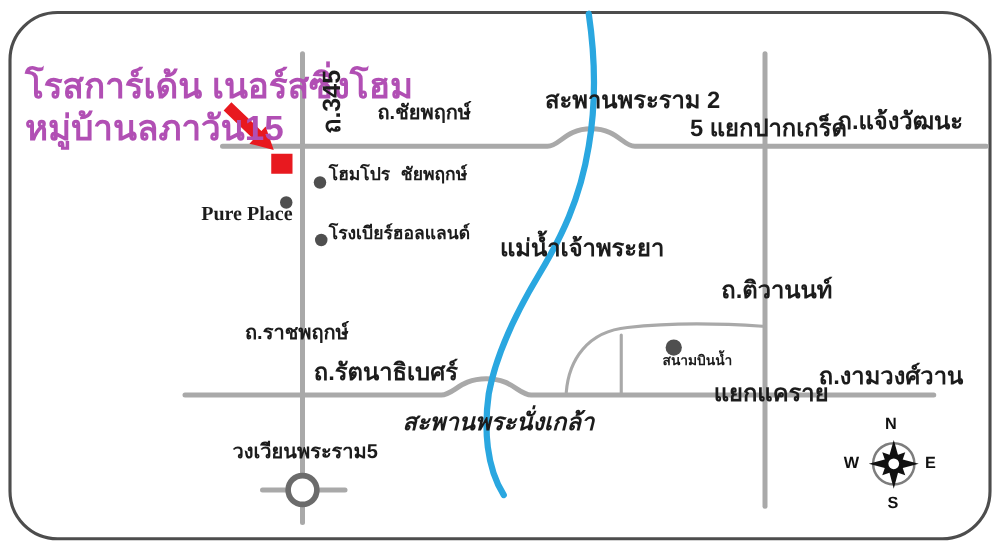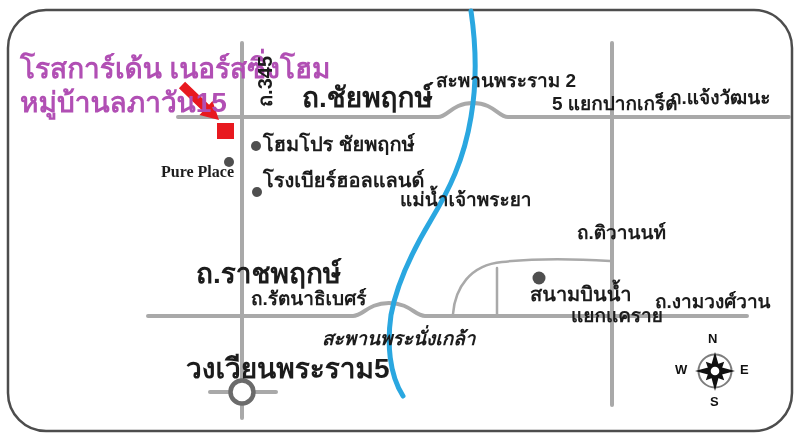--- a/index.html
+++ b/index.html
@@ -5,24 +5,24 @@
   html,body{margin:0;padding:0;background:#ffffff;}
   #stage{
     position:relative;width:800px;height:442px;background:#ffffff;overflow:hidden;
     font-family:"Liberation Sans","DejaVu Sans",sans-serif;
   }
   #map-svg{position:absolute;left:0;top:0;}
   .lbl{
     position:absolute;white-space:nowrap;color:#1c1c1c;font-weight:bold;
     line-height:1.15;letter-spacing:0px;
   }
-  .lbl.s20{font-size:28px;}
+  .lbl.s20{font-size:16px;}
   .lbl.s19{font-size:19px;}
-  .lbl.s18{font-size:20px;}
-  .lbl.s17{font-size:20px;}
+  .lbl.s18{font-size:14px;font-family:Liberation Mono, monospace;}
+  .lbl.s17{font-size:11px;}
   .title-lbl{
     position:absolute;left:20px;top:52px;color:#b14fb4;font-weight:bold;
     font-size:28px;line-height:1.22;white-space:nowrap;
   }
   .rot90{
     position:absolute;left:249px;top:107px;font-size:20px;font-weight:bold;color:#1c1c1c;
     transform:rotate(-90deg);transform-origin:0 0;white-space:nowrap;
   }
   .serif{font-family:"Liberation Serif","DejaVu Serif",serif;font-weight:bold;font-size:16px;}
   .compass-letter{position:absolute;font-size:13px;font-weight:bold;color:#111;}
@@ -73,21 +73,21 @@
   </div>
 
   <div class="rot90">ถ.345</div>
 
   <div class="lbl s20" style="left:302px;top:82px;">ถ.ชัยพฤกษ์</div>
   <div class="lbl s19" style="left:436px;top:70px;">สะพานพระราม 2</div>
   <div class="lbl s19" style="left:552px;top:93px;">5 แยกปากเกร็ด</div>
   <div class="lbl s19" style="left:670px;top:87px;">ถ.แจ้งวัฒนะ</div>
   <div class="lbl s18" style="left:263px;top:133px;">โฮมโปร ชัยพฤกษ์</div>
   <div class="lbl serif" style="left:161px;top:163px;">Pure Place</div>
-  <div class="lbl s18" style="left:263px;top:169px;">โรงเบียร์ฮอลแลนด์</div>
+  <div class="lbl s18" style="left:263px;top:180px;">โรงเบียร์ฮอลแลนด์</div>
   <div class="lbl s19" style="left:400px;top:189px;">แม่น้ำเจ้าพระยา</div>
   <div class="lbl s19" style="left:577px;top:201px;margin-top:21px;">ถ.ติวานนท์</div>
   <div class="lbl s20" style="left:196px;top:258px;">ถ.ราชพฤกษ์</div>
   <div class="lbl s19" style="left:251px;top:288px;">ถ.รัตนาธิเบศร์</div>
   <div class="lbl s19" style="left:322px;top:328px;font-style:italic;">สะพานพระนั่งเกล้า</div>
   <div class="lbl s20" style="left:186px;top:353px;text-align:right;">วงเวียนพระราม5</div>
   <div class="lbl s17" style="left:530px;top:283px;">สนามบินน้ำ</div>
   <div class="lbl s19" style="left:571px;top:305px;">แยกแคราย</div>
   <div class="lbl s19" style="left:655px;top:291px;">ถ.งามวงศ์วาน</div>
 

